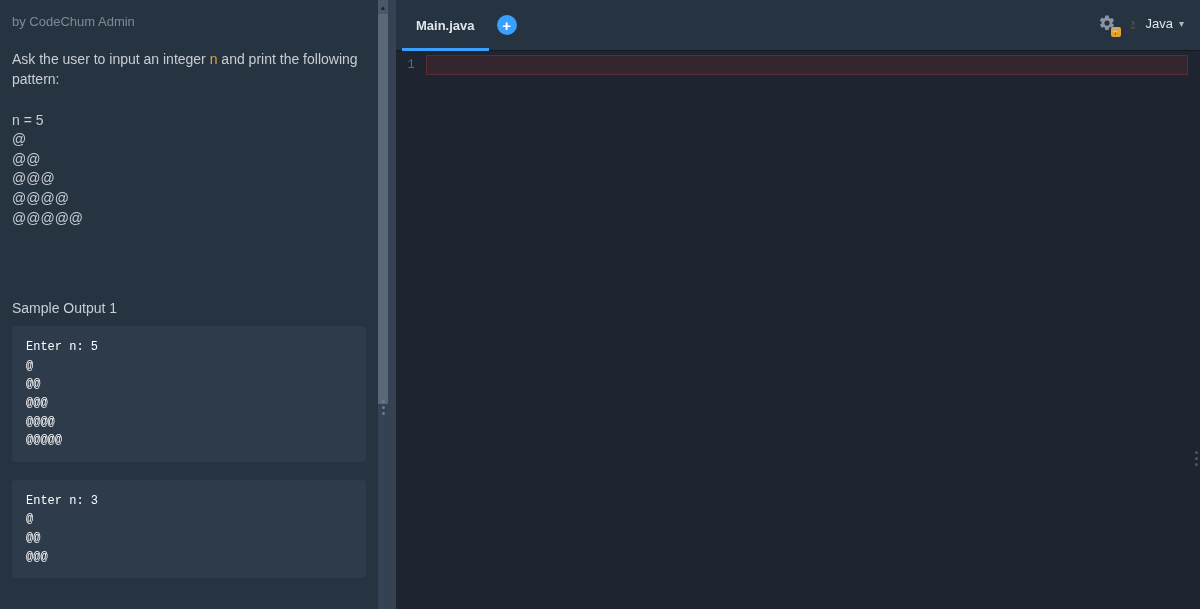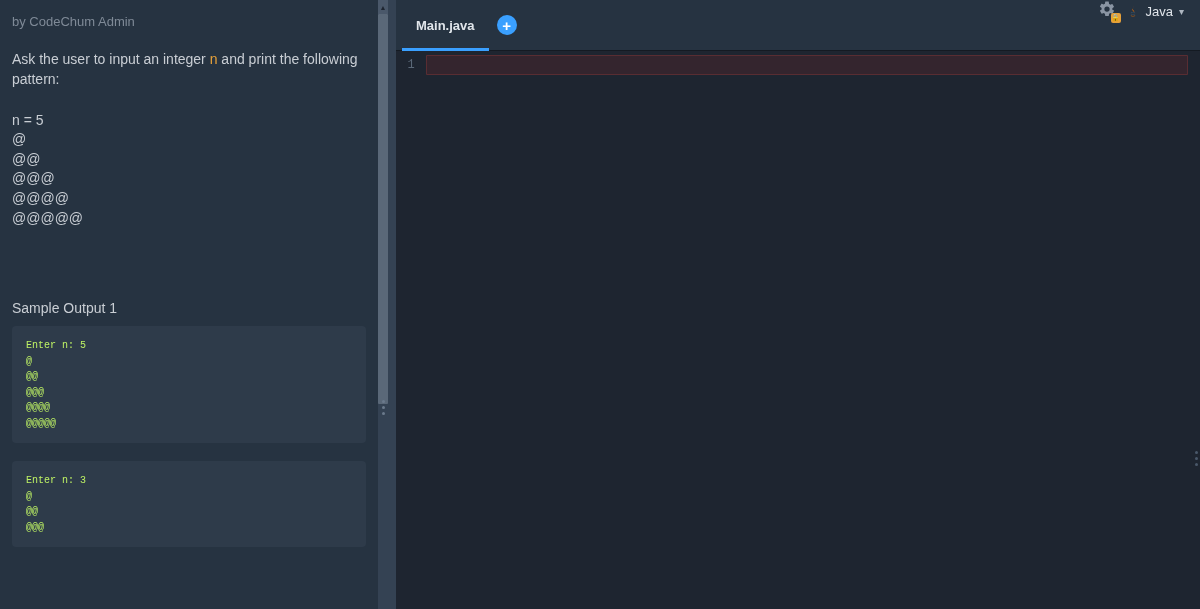--- a/index.html
+++ b/index.html
@@ -59,23 +59,23 @@
   .sample-label {
     font-size: 14px;
     color: #c9ced4;
     margin: 26px 0 10px 0;
   }
   .sample-box {
     background: #2e3b4a;
     border-radius: 4px;
     padding: 12px 14px;
     font-family: "Consolas", "Courier New", monospace;
-    font-size: 10px;
+    font-size: 12px;
     line-height: 1.55;
-    color: #bef264;
+    color: #ffffff;
     white-space: pre;
     margin-bottom: 18px;
   }
   
   .divider {
     width: 18px;
     background: #344253;
     position: relative;
     display: flex;
     flex-direction: column;
@@ -162,21 +162,21 @@
     display:flex;align-items:center;justify-content:center;
     font-size:15px;font-weight:700;
     align-self:center;
     margin-left:8px;
     cursor:pointer;
     line-height:1;
   }
   .tabbar-right {
     position:absolute;
     right:8px;top:0;bottom:3px;
-    display:flex;align-items:flex-start;
+    display:flex;align-items:center;
   }
   .gear-btn {
     position:relative;
     width:20px;height:20px;
     cursor:pointer;
   }
   .gear-btn svg { width:18px;height:18px;fill:#8a95a3; }
   .lock-badge {
     position:absolute;
     right:-3px;bottom:-3px;

